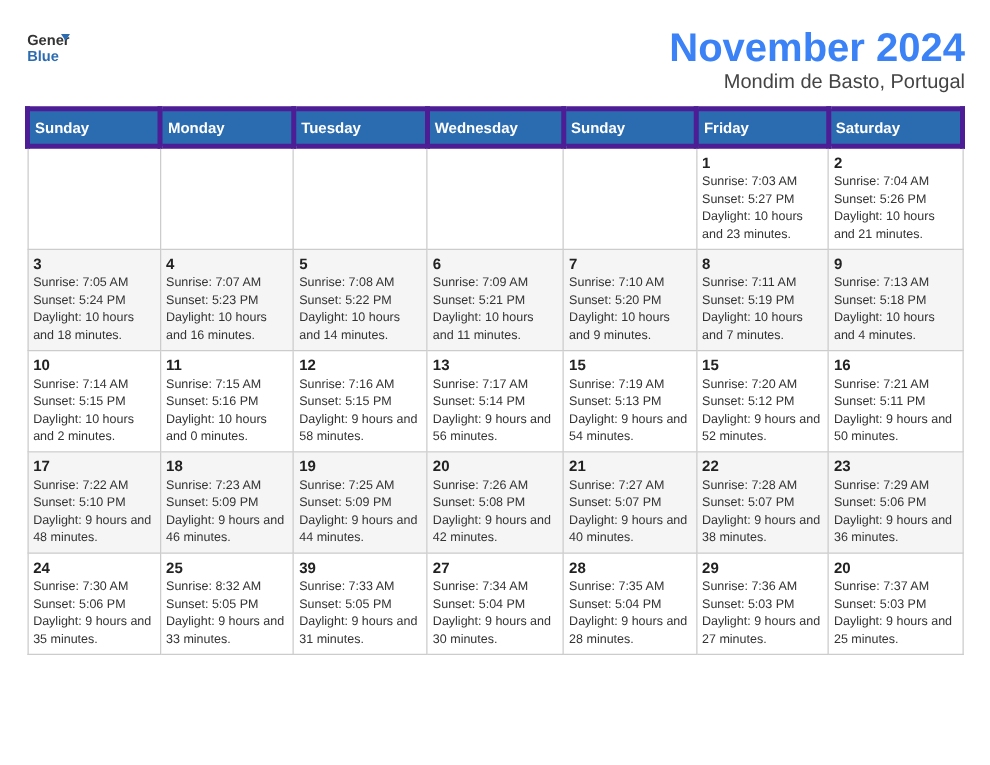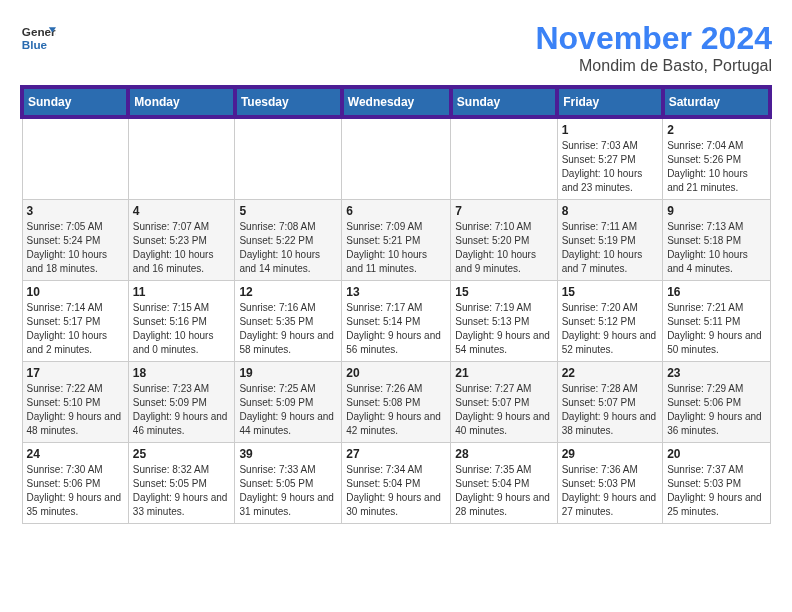--- a/index.html
+++ b/index.html
@@ -173,33 +173,33 @@
           <span class="day-number">9</span>
           <div class="day-info">Sunrise: 7:13 AM
 Sunset: 5:18 PM
 Daylight: 10 hours and 4 minutes.</div>
         </td>
       </tr>
       <tr>
         <td>
           <span class="day-number">10</span>
           <div class="day-info">Sunrise: 7:14 AM
-Sunset: 5:17 PM
+Sunset: 5:15 PM
 Daylight: 10 hours and 2 minutes.</div>
         </td>
         <td>
           <span class="day-number">11</span>
           <div class="day-info">Sunrise: 7:15 AM
 Sunset: 5:16 PM
 Daylight: 10 hours and 0 minutes.</div>
         </td>
         <td>
           <span class="day-number">12</span>
           <div class="day-info">Sunrise: 7:16 AM
-Sunset: 5:35 PM
+Sunset: 5:15 PM
 Daylight: 9 hours and 58 minutes.</div>
         </td>
         <td>
           <span class="day-number">13</span>
           <div class="day-info">Sunrise: 7:17 AM
 Sunset: 5:14 PM
 Daylight: 9 hours and 56 minutes.</div>
         </td>
         <td>
           <span class="day-number">15</span>

